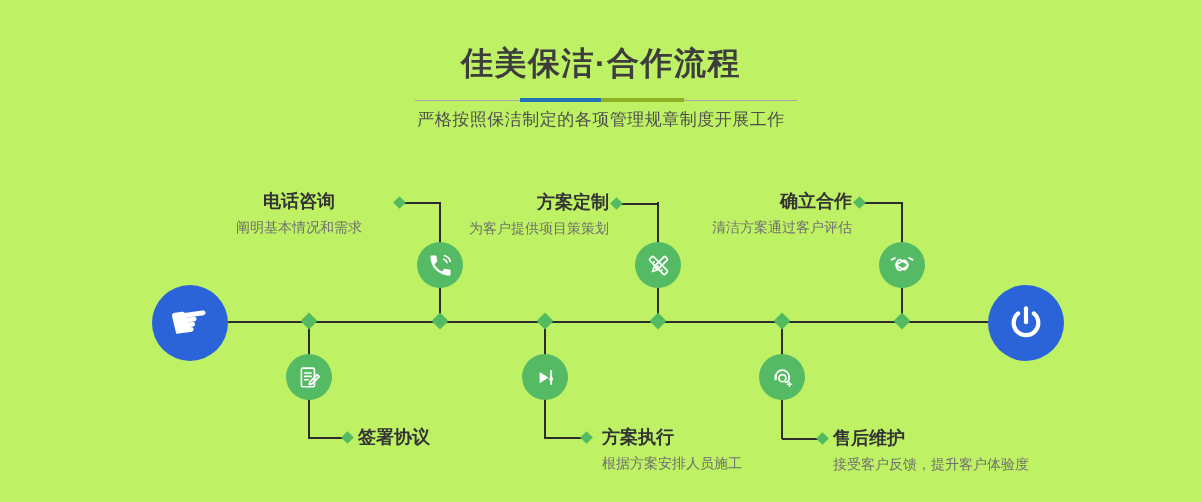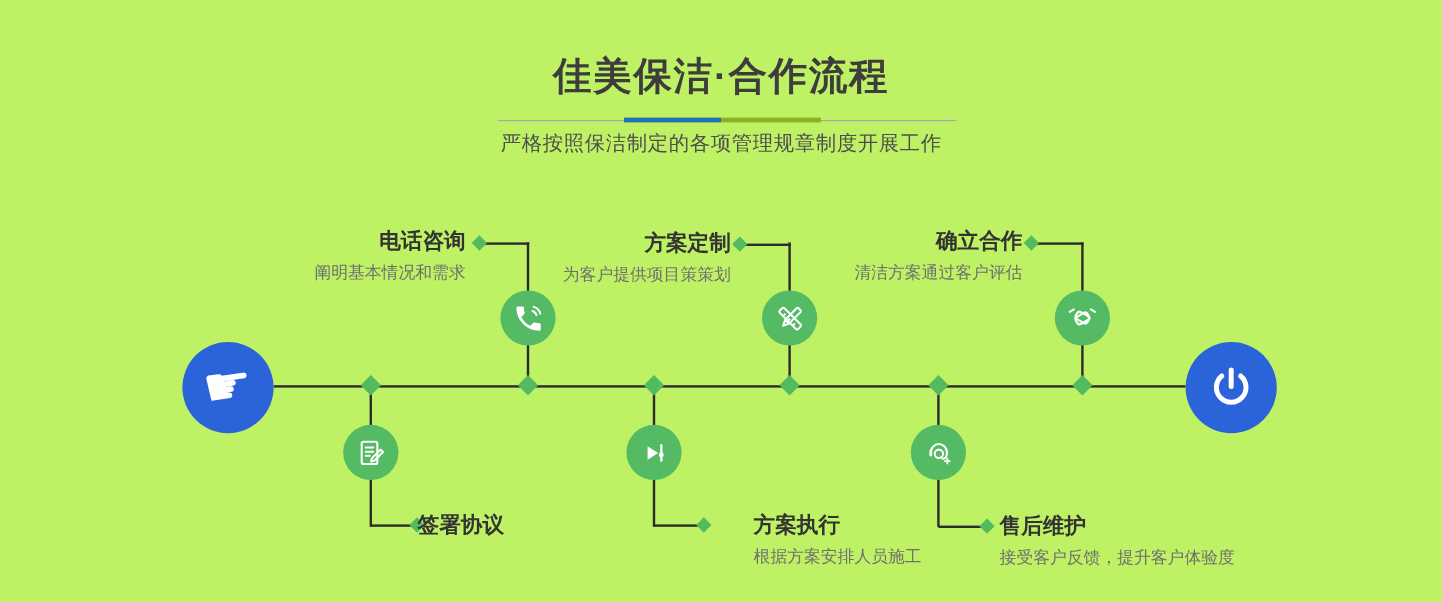--- a/index.html
+++ b/index.html
@@ -144,37 +144,37 @@
       <g stroke="#fff" stroke-width="1.5" fill="none" stroke-linecap="round">
         <path d="M6 11.3a5.9 5.9 0 0 1 11.8 0"></path>
         <circle cx="11.9" cy="12.6" r="3.1"></circle>
         <path d="M17.8 11.3v1.9a3.1 3.1 0 0 1-3.1 3.1"></path>
         <path d="M5.9 10.6v3" stroke-width="2"></path>
         <path d="M16.4 18h3.6M18.2 16.2v3.6" stroke-width="1.4"></path>
       </g>
     </svg>
   </div>
 
-  <div class="step-text align-right" style="top:190px; right:814px;">
+  <div class="step-text align-right" style="top:190px; right:840px;text-align:center;">
     <div class="step-title">电话咨询</div>
     <div class="step-desc">阐明基本情况和需求</div>
   </div>
   <div class="step-text align-right" style="top:191px; right:593px;">
     <div class="step-title">方案定制</div>
     <div class="step-desc">为客户提供项目策策划</div>
   </div>
   <div class="step-text align-right" style="top:190px; right:350px;">
     <div class="step-title">确立合作</div>
     <div class="step-desc">清洁方案通过客户评估</div>
   </div>
 
-  <div class="step-text" style="top:426px; left:348px;">
+  <div class="step-text" style="top:426px; left:358px;">
     <div class="step-title">签署协议</div>
   </div>
-  <div class="step-text" style="top:426px; left:628px;">
+  <div class="step-text" style="top:426px; left:602px;">
     <div class="step-title">方案执行</div>
     <div class="step-desc">根据方案安排人员施工</div>
   </div>
   <div class="step-text" style="top:427px; left:833px;">
     <div class="step-title">售后维护</div>
     <div class="step-desc">接受客户反馈，提升客户体验度</div>
   </div>
 
 </div>
 

